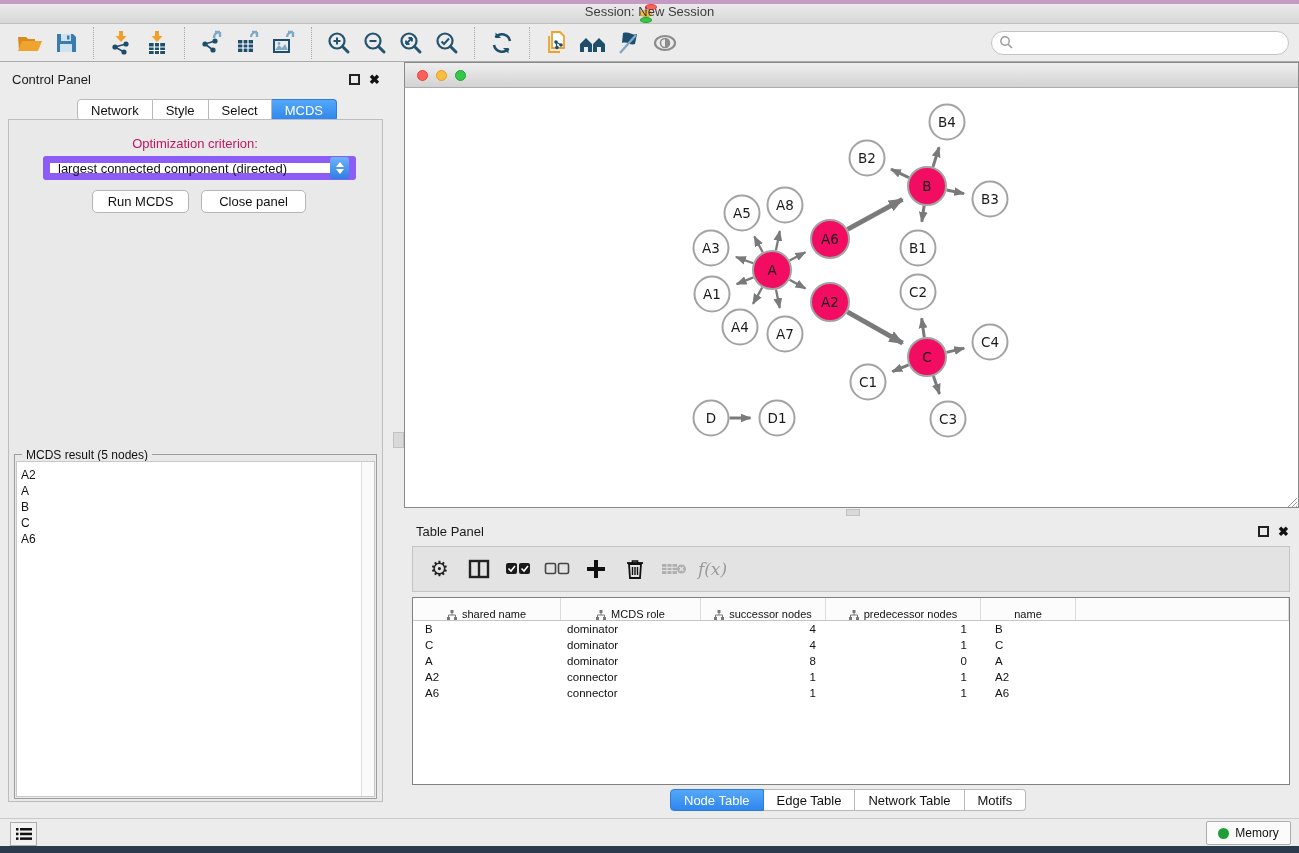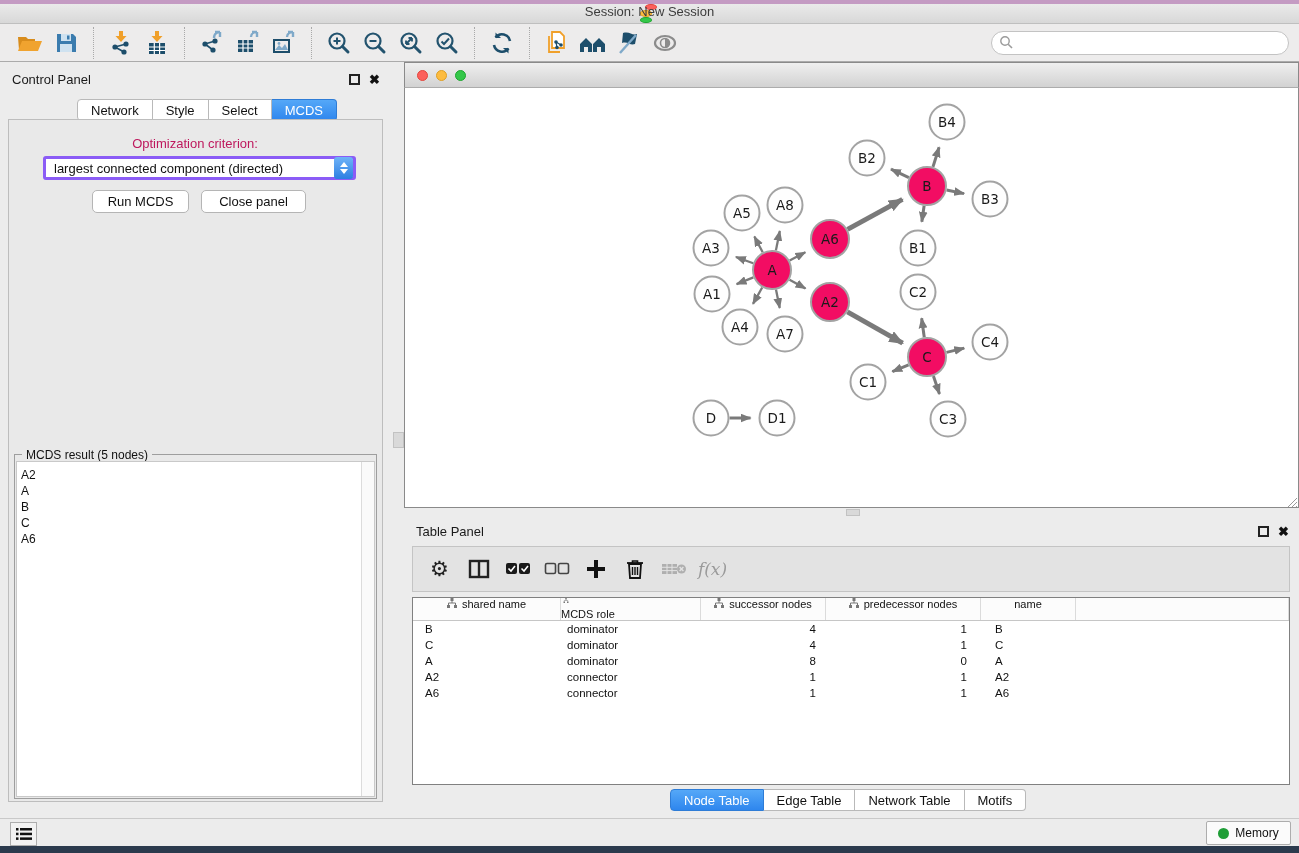--- a/index.html
+++ b/index.html
@@ -40,21 +40,21 @@
     color:#111; display:flex; align-items:center; justify-content:center; height:22px; padding:0 13px; }
   .seg-tab:first-child { border-left:1px solid #B9B9B9; border-radius:4px 0 0 4px; }
   .seg-tab:last-child { border-radius:0 4px 4px 0; }
   .seg-tab.active { background:linear-gradient(#55A8F8,#2E86EE); border-color:#2E7CD6; color:#FFF; }
   #cp-tabs { left:77px; top:99px; }
 
   #cp-body { left:8px; top:119px; width:375px; height:683px; background:#E9E9E9;
     border:1px solid #BDBDBD; }
   #opt-label { left:0; top:136px; width:390px; text-align:center; font-size:13px; color:#be185d; }
   #mcds-dropdown { left:43px; top:156px; width:313px; height:24px; background:#FFF;
-    border:3px solid #8b5cf6; border-radius:3px; display:flex; align-items:center; }
+    border:7px solid #8b5cf6; border-radius:3px; display:flex; align-items:center; }
   #mcds-dropdown .dd-value { flex:1; font-size:13px; padding-left:8px; color:#111; }
   .dd-spinner { width:19px; height:22px; margin-right:0px; border-radius:3px;
     background:linear-gradient(#6FB3F8,#2D7FE2); display:flex; flex-direction:column;
     align-items:center; justify-content:center; gap:2px; }
   .chev-up { width:0; height:0; border-left:4px solid transparent; border-right:4px solid transparent; border-bottom:5px solid #FFF; }
   .chev-down { width:0; height:0; border-left:4px solid transparent; border-right:4px solid transparent; border-top:5px solid #FFF; }
   .mac-btn { background:#FFF; border:1px solid #B5B5B5; border-radius:5px; font-size:13px;
     color:#111; height:23px; display:flex; align-items:center; justify-content:center; }
   #run-mcds { left:92px; top:190px; width:97px; }
   #close-panel { left:201px; top:190px; width:105px; }
@@ -79,25 +79,25 @@
 
   
   #tp-header { left:404px; top:518px; width:895px; height:26px; display:flex; align-items:center; }
   #tp-toolbar { left:412px; top:546px; width:878px; height:46px; background:#E3E3E3;
     border:1px solid #C4C4C4; display:flex; align-items:center; padding-left:10px; gap:6px; }
   .tp-btn { width:33px; height:34px; display:flex; align-items:center; justify-content:center; }
   #fx-label { font-family:"DejaVu Serif", serif; font-style:italic; font-size:17px; color:#9A9A9A; }
 
   #node-table { left:412px; top:597px; width:878px; height:188px; background:#FFF; border:1px solid #808080; }
   #nt-head { display:flex; height:23px; border-bottom:1px solid #C6C6C6; background:#FCFCFC; }
-  .nt-hcell { display:flex; align-items:flex-start; justify-content:center; gap:5px;
+  .nt-hcell { display:flex; align-items:flex-end; justify-content:center; gap:5px;
     font-size:11px; color:#111; border-right:1px solid #DBDBDB; }
   .nt-row { display:flex; height:16px; }
   .nt-cell { font-size:11.5px; color:#111; line-height:16px; white-space:nowrap; overflow:hidden; }
-  .c0{width:148px;} .c1{width:140px;flex-direction:column;} .c2{width:125px;} .c3{width:155px;} .c4{width:95px;} .c5{flex:1;}
+  .c0{width:148px;} .c1{width:140px;} .c2{width:125px;} .c3{width:155px;} .c4{width:95px;} .c5{flex:1;}
   .nt-cell.c0{padding-left:12px;} .nt-cell.c1{padding-left:6px;}
   .nt-cell.c2{text-align:right;padding-right:10px;} .nt-cell.c3{text-align:right;padding-right:14px;}
   .nt-cell.c4{padding-left:14px;}
   #tp-tabs { left:670px; top:789px; }
 
   
   #statusbar { left:0; top:818px; width:1299px; height:28px; background:#ECECEC; border-top:1px solid #C9C9C9; }
   #list-btn { left:10px; top:822px; width:27px; height:24px; background:#F2F2F2; border:1px solid #ADADAD;
     display:flex; align-items:center; justify-content:center; }
   #memory-btn { left:1206px; top:821px; width:85px; height:24px; background:#FBFBFB; border:1px solid #ADADAD;

